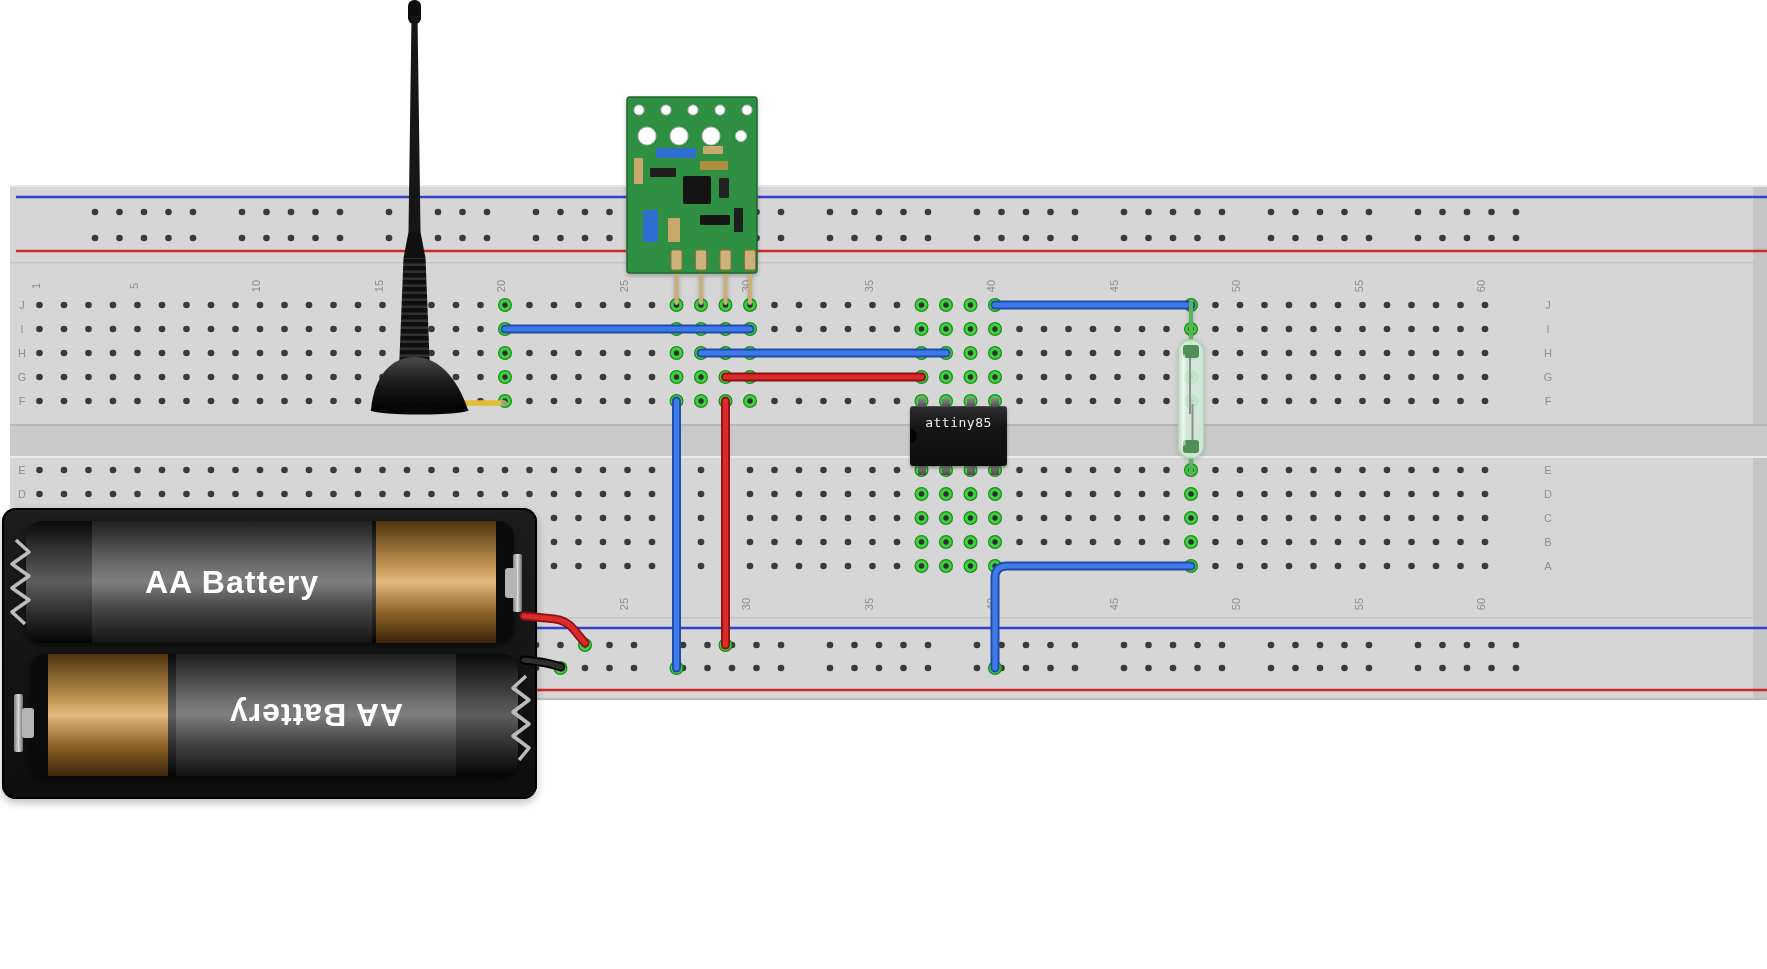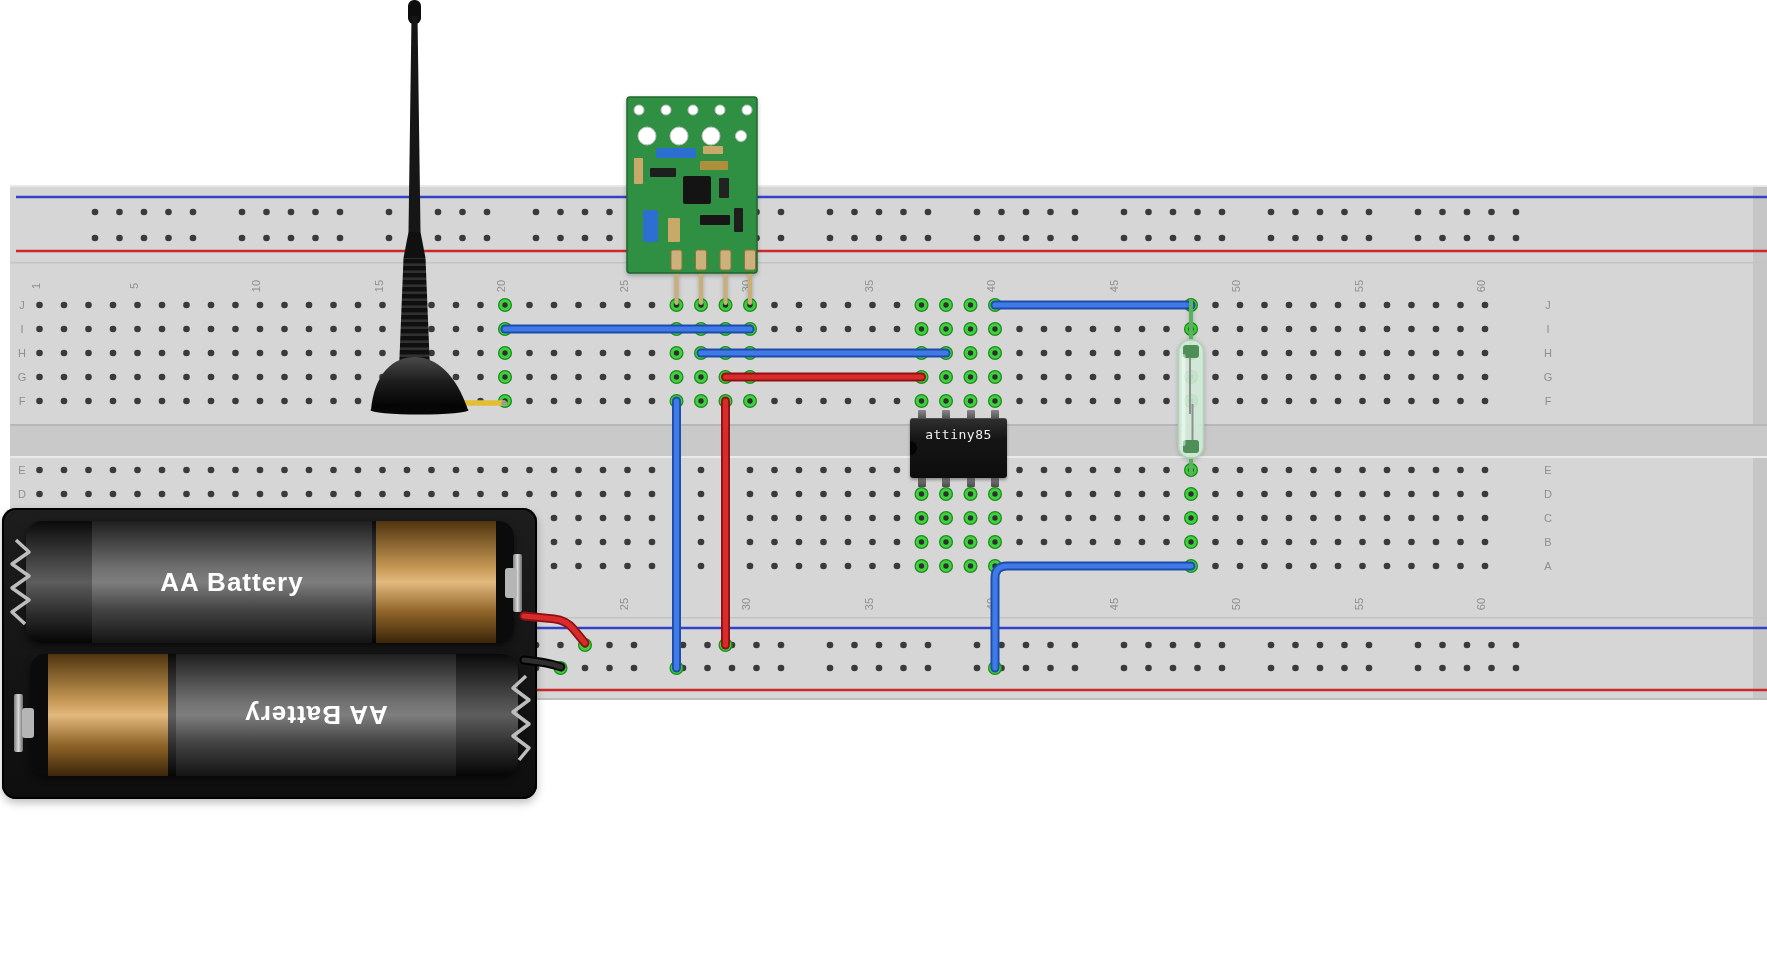--- a/index.html
+++ b/index.html
@@ -4,21 +4,21 @@
 <style>
   *{margin:0;padding:0;box-sizing:border-box}
   html,body{background:#fff}
   body{width:1767px;height:969px;overflow:hidden;font-family:"Liberation Sans",sans-serif}
   .stage{position:relative;width:1767px;height:969px;background:#fff;overflow:hidden}
   svg.layer{position:absolute}
   #board-layer{left:0;top:0}
   #lead-layer{left:0;top:0;pointer-events:none}
 
   
-  .attiny{position:absolute;left:910px;top:408px;width:76px;height:80px}
+  .attiny{position:absolute;left:910px;top:396px;width:76px;height:80px}
   .attiny .pin{position:absolute;width:8px;height:10px;background:linear-gradient(180deg,#888,#4a4a4a);border-radius:1px}
   .attiny .pin.t{top:2px}
   .attiny .pin.b{top:69px}
   .attiny .body{position:absolute;left:0;top:10px;width:97px;height:60px;
     background:linear-gradient(180deg,#303030,#151515 35%,#0d0d0d);
     border-radius:3px;box-shadow:0 2px 3px rgba(0,0,0,.35), inset 0 1px 0 rgba(255,255,255,.14)}
   .attiny .notch{position:absolute;left:0;top:23px;width:7px;height:14px;background:#040404;border-radius:0 7px 7px 0}
   .attiny .label{position:absolute;left:0;top:9px;width:100%;text-align:center;color:#efefef;
     font-family:"DejaVu Sans Mono",monospace;font-size:13px;letter-spacing:.5px;white-space:nowrap}
 
@@ -35,21 +35,21 @@
   .band{background:linear-gradient(180deg,#1f1f1f,#6f6f6f 38%,#7e7e7e 50%,#454545 72%,#141414)}
   .copper{background:linear-gradient(180deg,#4f340f,#c59754 38%,#e2b97e 50%,#8e6327 75%,#3c250a)}
   .capend{background:#0b0b0b}
   .battery.top .band{left:66px;width:280px}
   .battery.top .copper{left:350px;width:120px}
   .battery.top .capend{left:470px;width:18px}
   .battery.bottom .capend{left:0;width:18px}
   .battery.bottom .copper{left:18px;width:120px}
   .battery.bottom .band{left:146px;width:280px}
   .bat-label{position:absolute;display:flex;align-items:center;justify-content:center;color:#fff;
-    font-weight:bold;font-size:26px;letter-spacing:1px;white-space:nowrap;font-family:"Liberation Sans",sans-serif}
+    font-weight:bold;font-size:32px;letter-spacing:1px;white-space:nowrap;font-family:"Liberation Sans",sans-serif}
   .bat-label.top{left:90px;top:13px;width:280px;height:122px}
   .bat-label.bottom{left:174px;top:146px;width:280px;height:122px;transform:rotate(180deg)}
   .springs{position:absolute;left:0;top:0}
 
   .watermark{position:absolute;left:1408px;top:810px;font-family:"DejaVu Sans",sans-serif;
     font-size:46px;font-weight:600;color:#9b9b9b;letter-spacing:-1px}
 </style>
 </head>
 <body>
 

